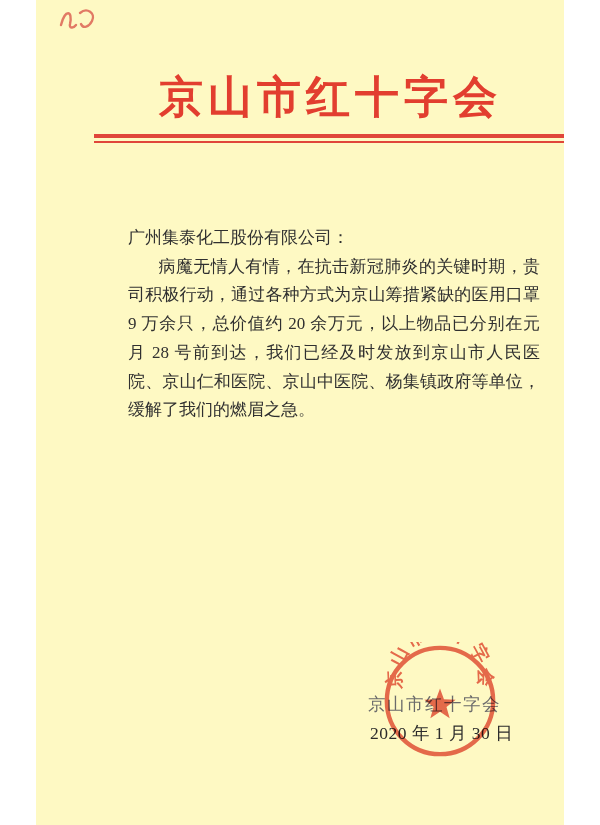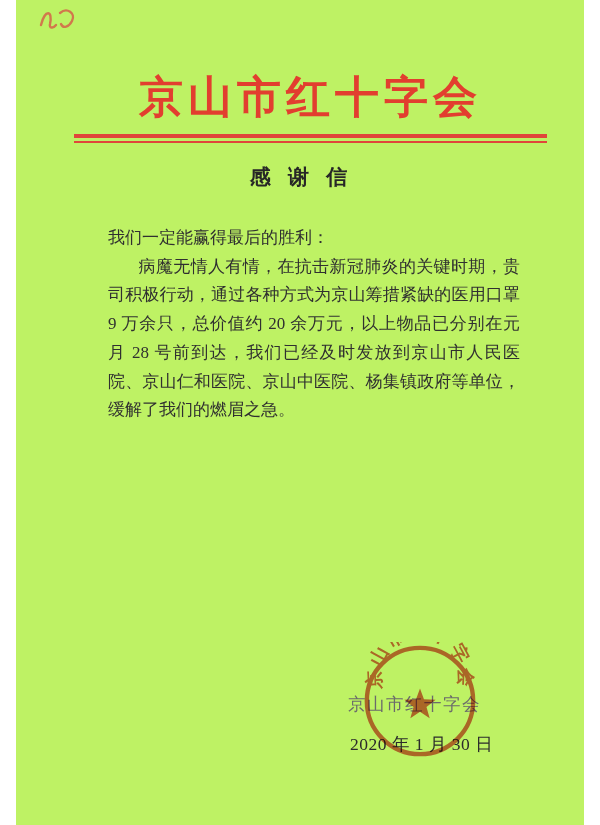--- a/index.html
+++ b/index.html
@@ -1,21 +1,21 @@
 <!DOCTYPE html>
 <html><head>
 <meta charset="utf-8">
 <style>
   html, body { margin: 0; padding: 0; background: #ffffff; }
   .page {
     position: relative;
-    width: 568px;
+    width: 528px;
     height: 825px;
     margin: 0 auto;
-    background: #bef264;
+    background: #fef9c3;
     overflow: hidden;
     font-family: "Liberation Serif", "DejaVu Serif", serif;
   }
   .corner-mark {
     position: absolute;
     top: 3px;
     left: 20px;
     width: 46px;
     height: 32px;
     opacity: 0.75;
@@ -75,21 +75,20 @@
     white-space: nowrap;
   }
   .sig-date {
     position: absolute;
     top: 721px;
     left: 334px;
     font-size: 17.5px;
     color: #2b2b2b;
     letter-spacing: 0.5px;
     white-space: nowrap;
-    margin-top: 11px;
   }
   .seal {
     position: absolute;
     left: 346px;
     top: 642px;
     width: 116px;
     height: 118px;
     opacity: 0.88;
     mix-blend-mode: multiply;
   }
@@ -105,24 +104,23 @@
 
   <svg class="corner-mark" viewBox="0 0 46 32" xmlns="http://www.w3.org/2000/svg">
     <path d="M5 22 C9 6, 17 7, 14 21 C13 25, 17 26, 20 22" fill="none" stroke="#d85045" stroke-width="2.4" stroke-linecap="round"></path>
     <path d="M24 10 C31 4, 40 10, 36 18 C33 24, 27 26, 25 21" fill="none" stroke="#d85045" stroke-width="2.4" stroke-linecap="round"></path>
   </svg>
 
   <div class="letterhead">京山市红十字会</div>
 
   <div class="header-rule"></div>
 
-  <div class="letter-title">感 谢 信</div>
 
   <div class="body-text">
-    <p class="addressee">我们一定能赢得最后的胜利：</p>
+    <p class="addressee">广州集泰化工股份有限公司：</p>
     <p>病魔无情人有情，在抗击新冠肺炎的关键时期，贵司积极行动，通过各种方式为京山筹措紧缺的医用口罩 9 万余只，总价值约 20 余万元，以上物品已分别在元月 28 号前到达，我们已经及时发放到京山市人民医院、京山仁和医院、京山中医院、杨集镇政府等单位，缓解了我们的燃眉之急。</p>
   </div>
 
   <div class="sig-name">京山市红十字会</div>
   <div class="sig-date">2020 年 1 月 30 日</div>
 
   <svg class="seal" viewBox="0 0 120 120" xmlns="http://www.w3.org/2000/svg">
     <circle cx="60" cy="60" r="55" fill="none" stroke="#e2574a" stroke-width="4.5"></circle>
     <path id="sealArc" d="M 21 47.3 A 41 41 0 1 1 99 47.3" fill="none"></path>
     <text font-size="19" fill="#e2574a" letter-spacing="3">

